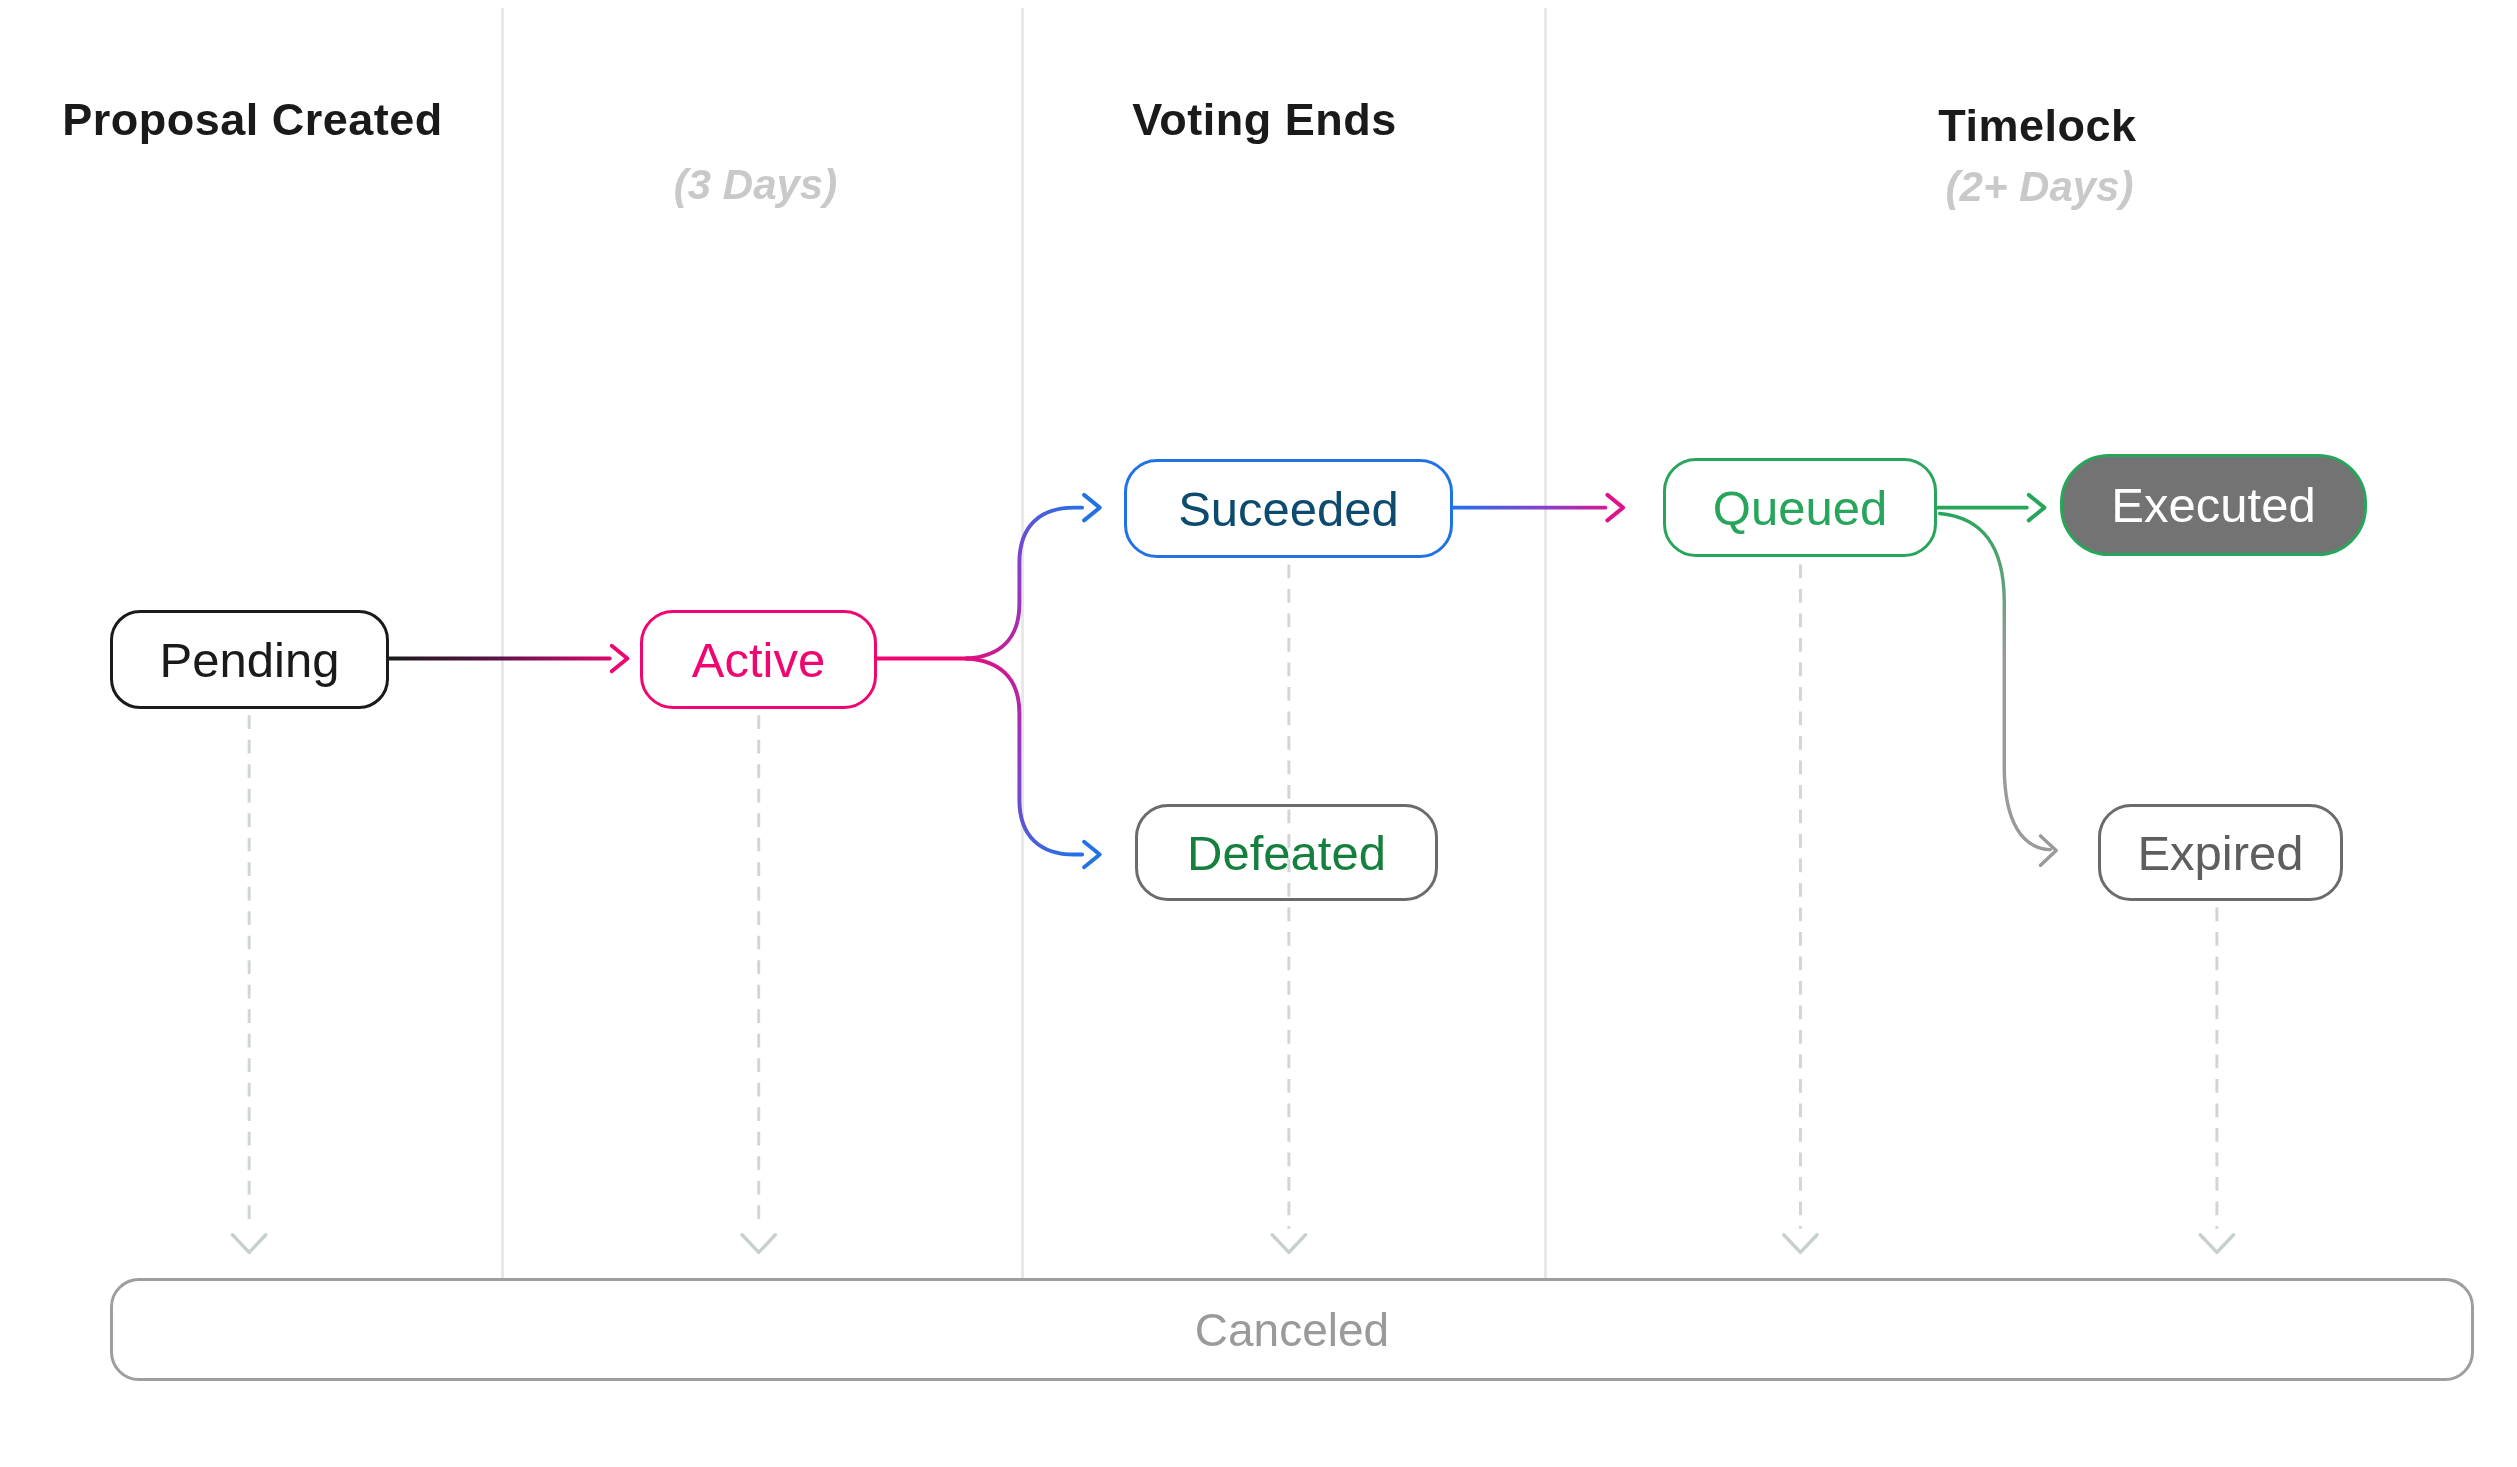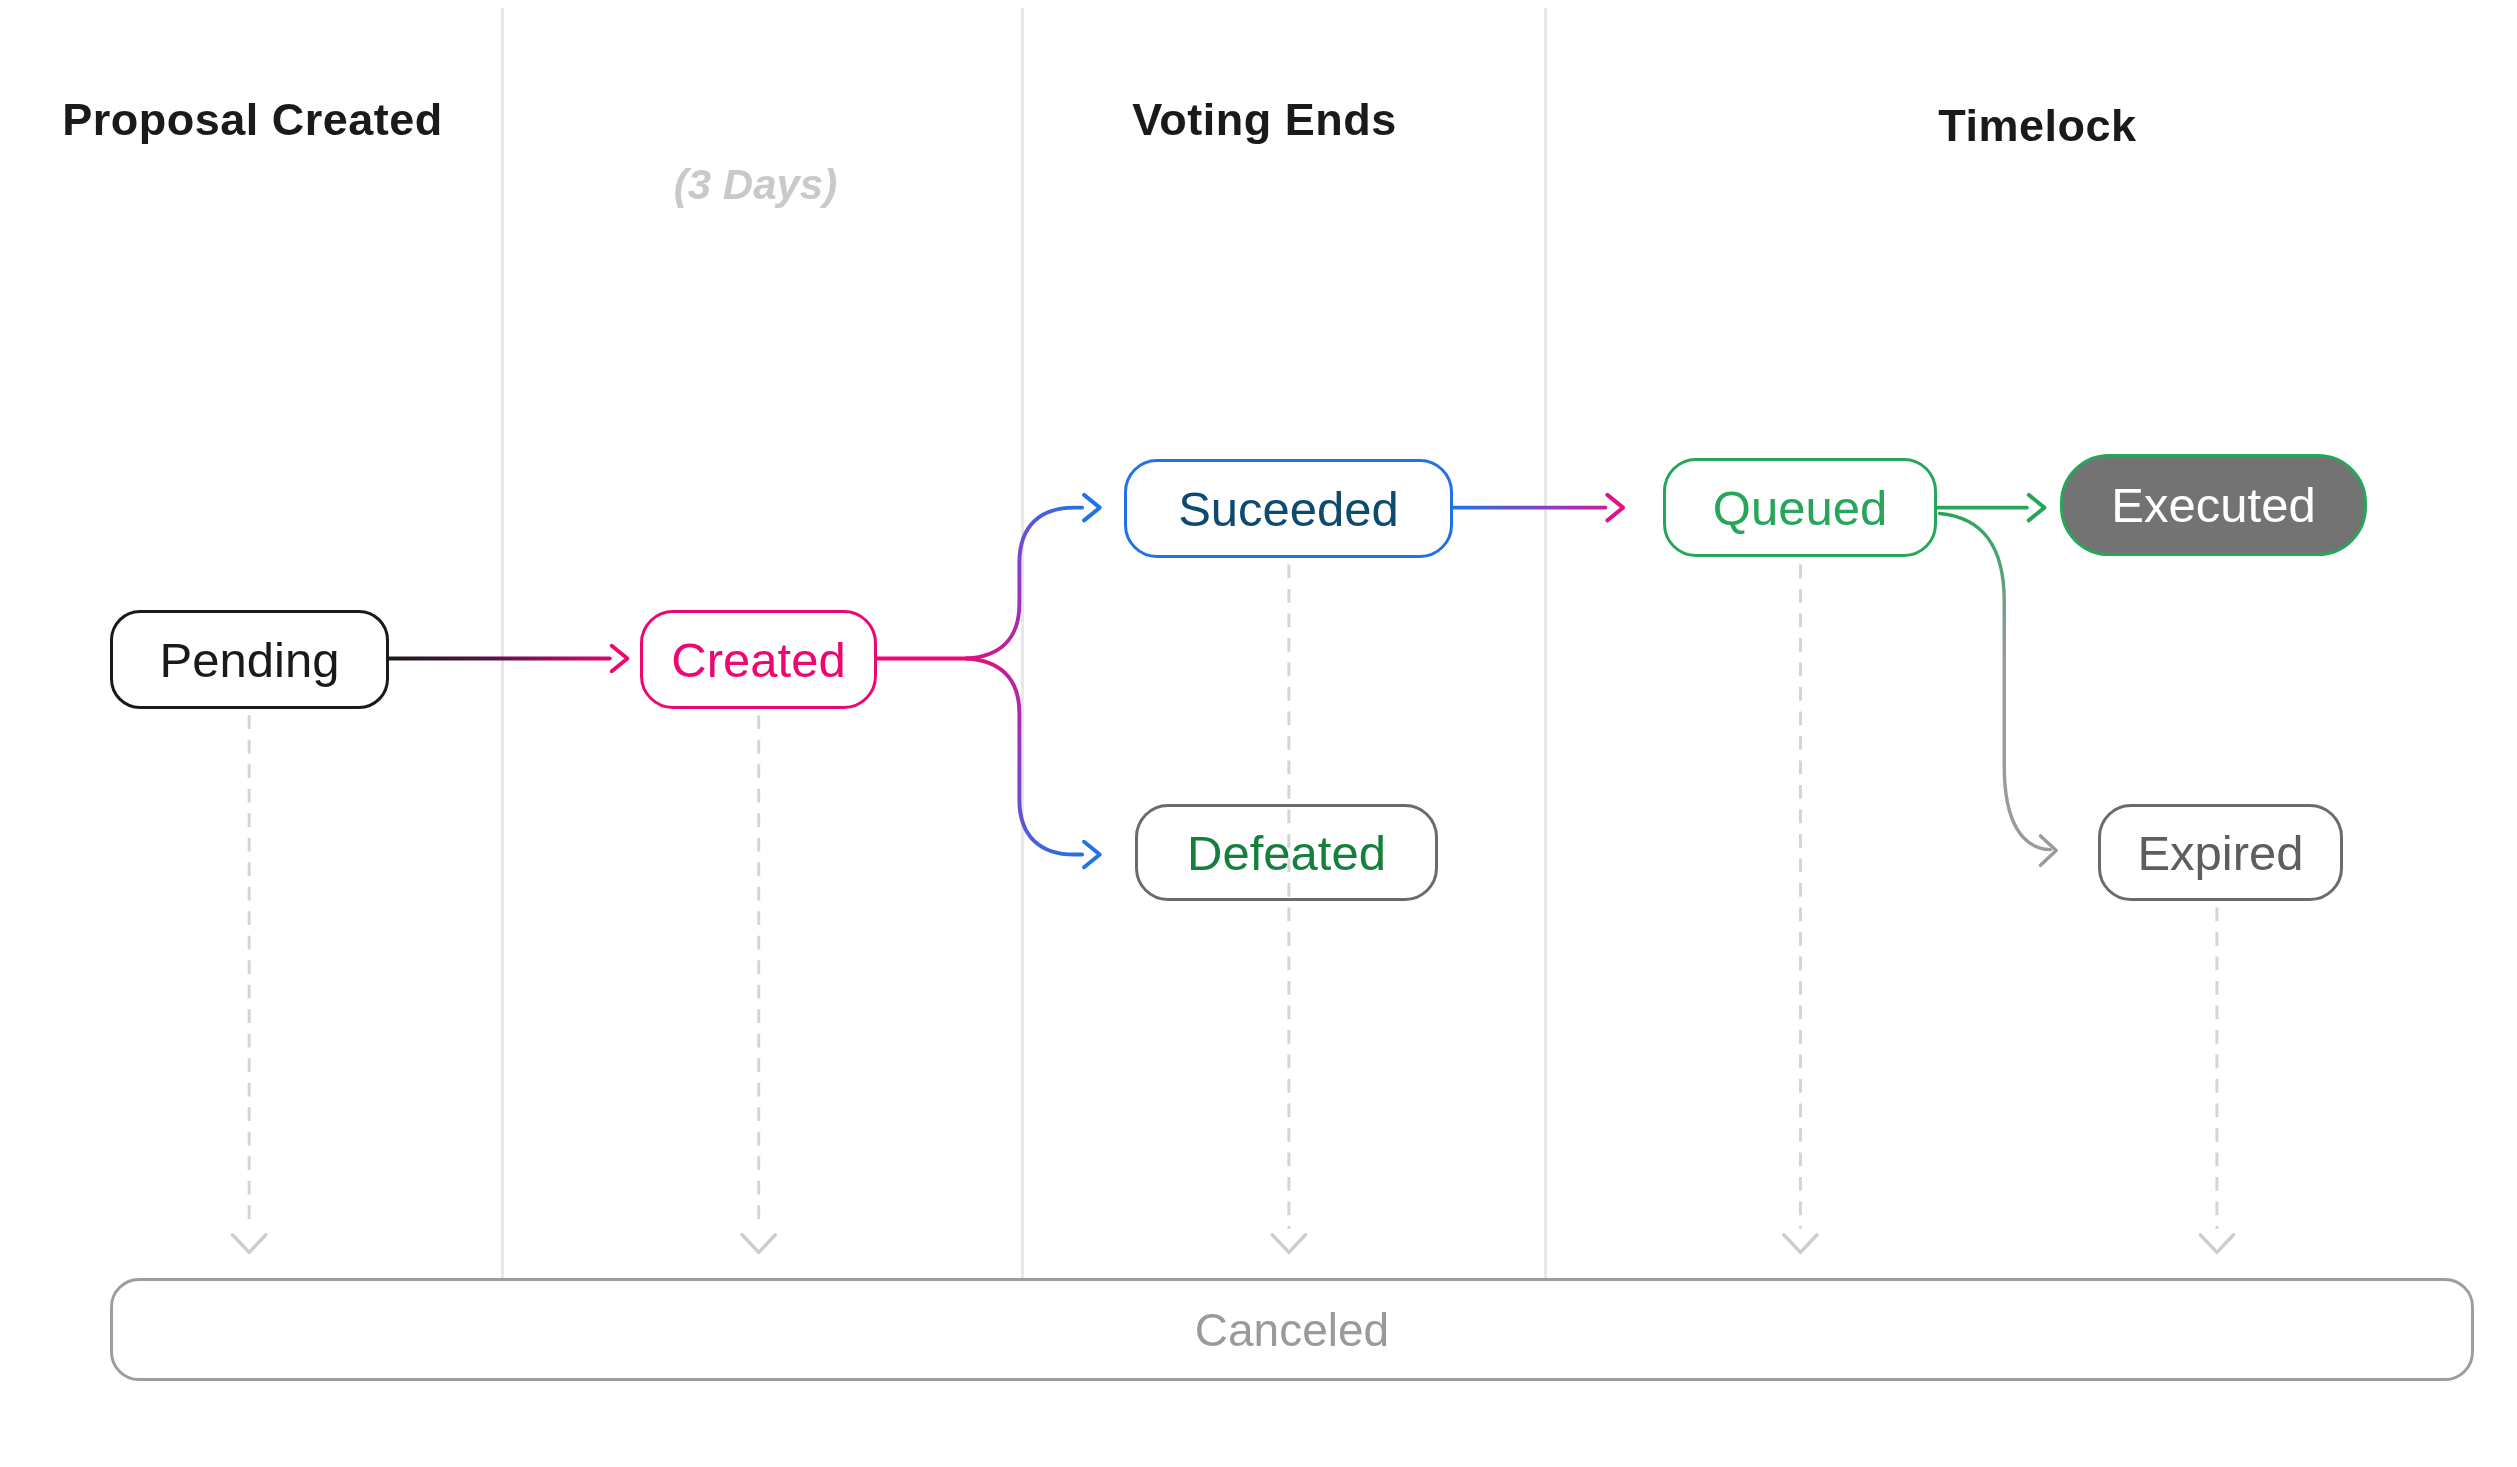--- a/index.html
+++ b/index.html
@@ -54,23 +54,24 @@
 <div class="canvas">
 
   <div class="sep" style="left:501px;"></div>
   <div class="sep" style="left:1021px;"></div>
   <div class="sep" style="left:1544px;"></div>
 
   <div class="col-label" style="left:252px;top:94px;">Proposal Created</div>
   <div class="col-sublabel" style="left:755px;top:161px;">(3 Days)</div>
   <div class="col-label" style="left:1264px;top:94px;">Voting Ends</div>
   <div class="col-label" style="left:2037px;top:100px;">Timelock</div>
+  <div class="col-sublabel" style="left:2039px;top:163px;">(2+ Days)</div>
 
   <div class="node pending">Pending</div>
-  <div class="node active">Created</div>
+  <div class="node active">Active</div>
   <div class="node succeeded">Suceeded</div>
   <div class="node defeated">Defeated</div>
   <div class="node queued">Queued</div>
   <div class="node executed">Executed</div>
   <div class="node expired">Expired</div>
 
   <div class="cancel-bar">Canceled</div>
 
   <svg class="overlay" viewBox="0 0 2568 1497">
     <defs>

